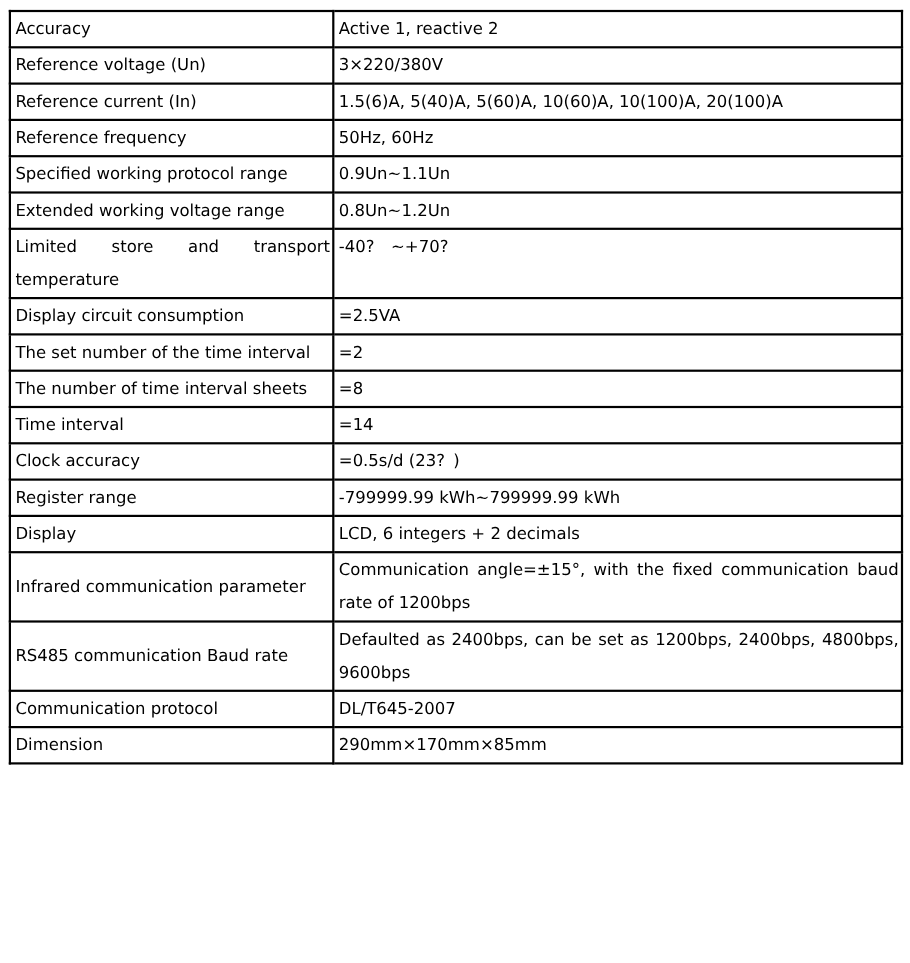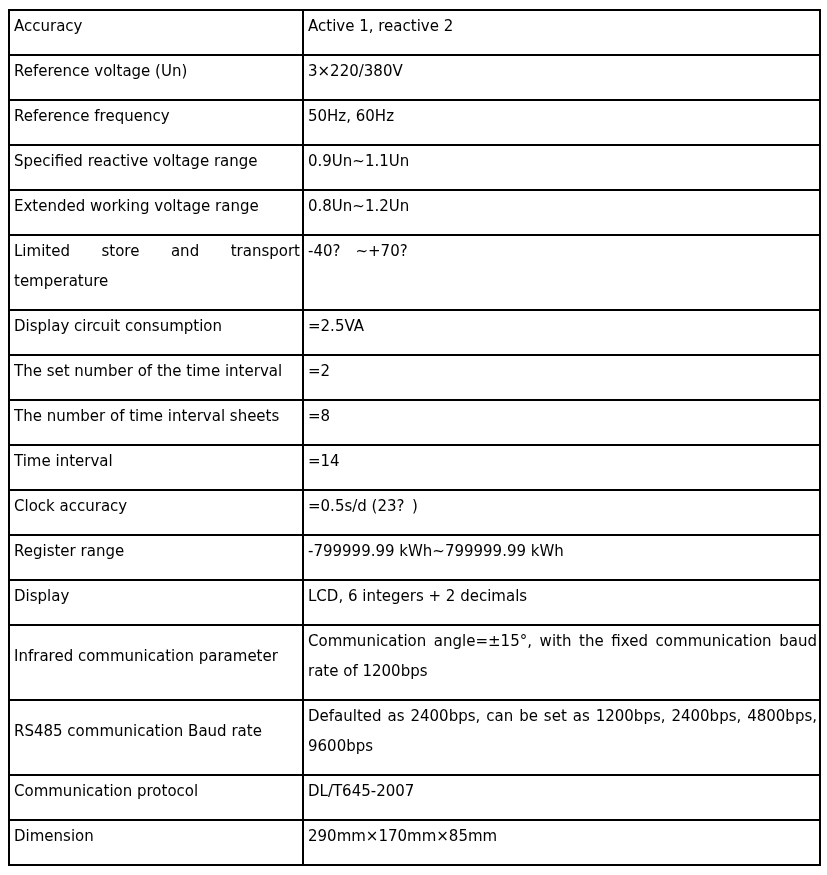--- a/index.html
+++ b/index.html
@@ -18,21 +18,21 @@
     table-layout: fixed;
     width: 811px;
     margin: 9px 0 0 8px;
   }
   col.c-label { width: 294px; }
   col.c-value { width: 517px; }
   td {
     border: 2px solid #000000;
     font-size: 15px;
     line-height: 30px;
-    padding: 0 2px 13px 4px;
+    padding: 0 2px 1px 4px;
     overflow: hidden;
     text-align: justify;
     word-wrap: break-word;
   }
   td.label { vertical-align: middle; }
   td.value { vertical-align: top; }
   tr.tall td { height: 60px; margin-top: 48px; }
 </style>
 </head>
 <body>
@@ -45,25 +45,29 @@
   <tbody>
     <tr>
       <td class="label">Accuracy</td>
       <td class="value">Active 1, reactive 2</td>
     </tr>
     <tr>
       <td class="label">Reference voltage (Un)</td>
       <td class="value">3×220/380V</td>
     </tr>
     <tr>
+      <td class="label">Reference current (In)</td>
+      <td class="value">1.5(6)A, 5(40)A, 5(60)A, 10(60)A, 10(100)A, 20(100)A</td>
+    </tr>
+    <tr>
       <td class="label">Reference frequency</td>
       <td class="value">50Hz, 60Hz</td>
     </tr>
     <tr>
-      <td class="label">Specified reactive voltage range</td>
+      <td class="label">Specified working protocol range</td>
       <td class="value">0.9Un~1.1Un</td>
     </tr>
     <tr>
       <td class="label">Extended working voltage range</td>
       <td class="value">0.8Un~1.2Un</td>
     </tr>
     <tr class="tall">
       <td class="label">Limited store and transport temperature</td>
       <td class="value">-40? ~+70?</td>
     </tr>

